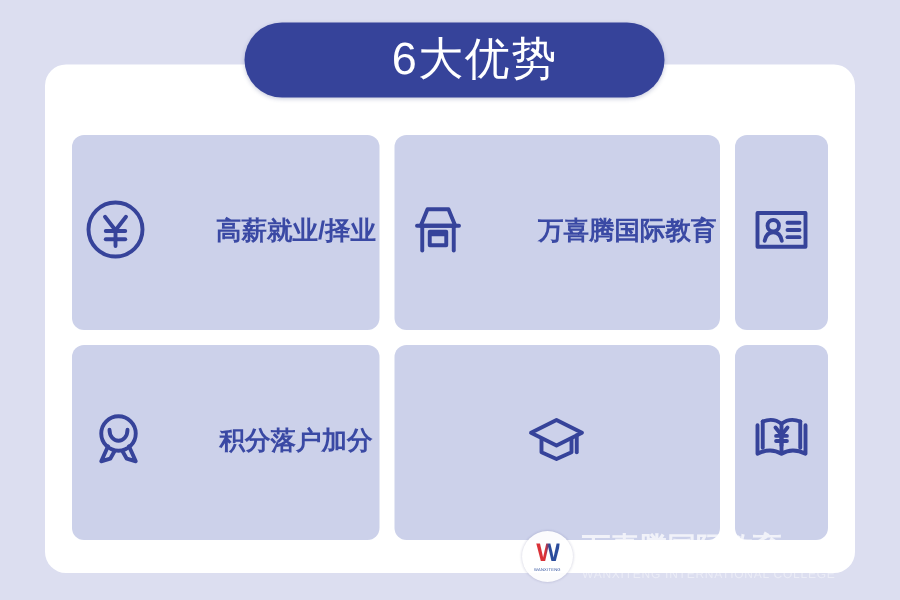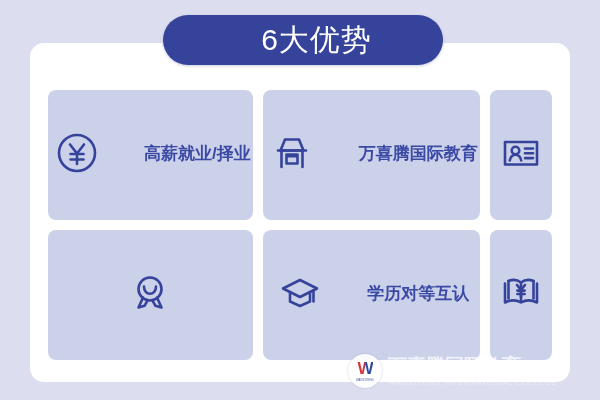--- a/index.html
+++ b/index.html
@@ -212,31 +212,31 @@
 
     <div class="feature-card">
       <div class="card-icon">
         <svg width="54" height="54" viewBox="0 0 54 54" fill="none" stroke="#36439a" stroke-width="2.6" stroke-linecap="round" stroke-linejoin="round">
           <circle cx="27" cy="23" r="11.5"></circle>
           <path d="M21 20.5 C21 25 23.8 27.8 27 27.8 C30.2 27.8 33 25 33 20.5"></path>
           <path d="M20 31.5 L15.5 41.5 L21.5 39.8 L24.3 34.8"></path>
           <path d="M34 31.5 L38.5 41.5 L32.5 39.8 L29.7 34.8"></path>
         </svg>
       </div>
+      <div class="card-label">积分落户加分</div>
     </div>
 
     <div class="feature-card">
       <div class="card-icon">
         <svg width="54" height="54" viewBox="0 0 54 54" fill="none" stroke="#36439a" stroke-width="2.6" stroke-linecap="round" stroke-linejoin="round">
           <path d="M27 14 L44 22.5 L27 31 L10 22.5 Z"></path>
           <path d="M17 27 L17 35.5 L27 40 L37 35.5 L37 27"></path>
           <line x1="40.5" y1="24.2" x2="40.5" y2="35.5"></line>
         </svg>
       </div>
-      <div class="card-label">学历对等互认</div>
     </div>
 
     <div class="feature-card">
       <div class="card-icon">
         <svg width="54" height="54" viewBox="0 0 54 54" fill="none" stroke="#36439a" stroke-width="2.6" stroke-linecap="round" stroke-linejoin="round">
           <path d="M11 17.5 L11 36.5 C17 33.5 22.5 33.8 27 36.5 C31.5 33.8 37 33.5 43 36.5 L43 17.5"></path>
           <path d="M14.5 15 C19.5 13 23.8 14 27 16.5 C30.2 14 34.5 13 39.5 15"></path>
           <path d="M14.5 15 L14.5 32.5"></path>
           <path d="M39.5 15 L39.5 32.5"></path>
           <path d="M27 16.5 L27 34.8"></path>

